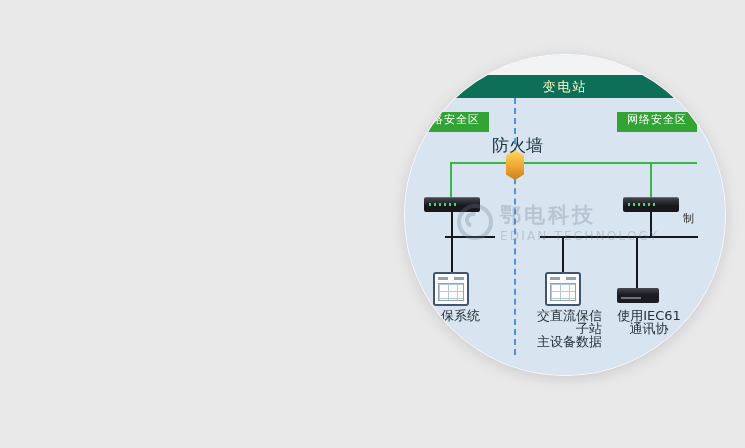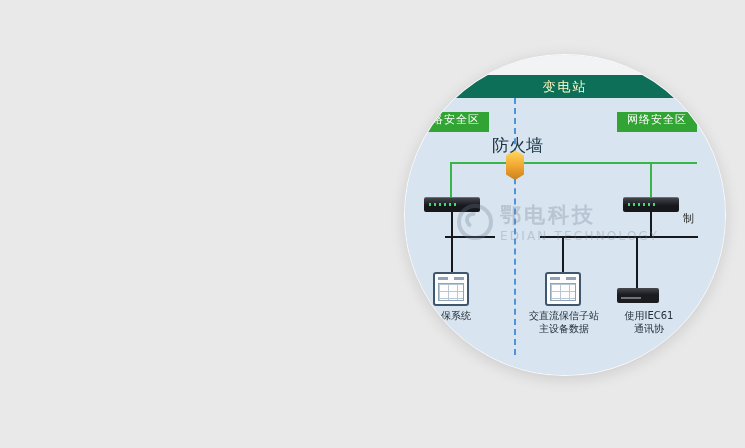--- a/index.html
+++ b/index.html
@@ -63,23 +63,23 @@
          background-image:linear-gradient(to right,#b9c7d4 1px,transparent 1px),
                           linear-gradient(to bottom,#b9c7d4 1px,transparent 1px);
          background-size:9px 7px}
   .relay.left{left:28px;top:217px}
   .relay.center{left:140px;top:217px}
 
   .gateway{position:absolute;left:212px;top:233px;width:42px;height:15px;z-index:6;
            background:linear-gradient(#45484f,#1a1c20 45%);border-radius:2px}
   .gateway::after{content:"";position:absolute;left:4px;top:9px;width:20px;height:2px;background:#6f747c}
 
-  .lbl{position:absolute;font-size:10px;line-height:13px;color:#22313a;z-index:9}
+  .lbl{position:absolute;font-size:13px;line-height:13px;color:#22313a;z-index:9}
   .lbl.left{left:36px;top:254px}
-  .lbl.center{left:121px;top:254px;width:76px;text-align:center}
+  .lbl.center{left:121px;top:254px;width:76px;text-align:right}
   .lbl.right{left:202px;top:254px;width:84px;text-align:center}
   .edge-label{position:absolute;left:278px;top:156px;font-size:11px;color:#2a2a2a;z-index:9}
 
   .watermark{position:absolute;left:52px;top:146px;display:flex;align-items:center;gap:7px;
              opacity:.3;color:var(--watermark);z-index:30;pointer-events:none}
   .wm-ring{width:36px;height:36px;border:4px solid var(--watermark);border-radius:50%;
            position:relative;box-sizing:border-box;flex:none}
   .wm-ring::after{content:"";position:absolute;left:4px;top:4px;width:16px;height:16px;
            border:4px solid var(--watermark);border-radius:50%;box-sizing:border-box;
            border-right-color:transparent;border-bottom-color:transparent;transform:rotate(-25deg)}

